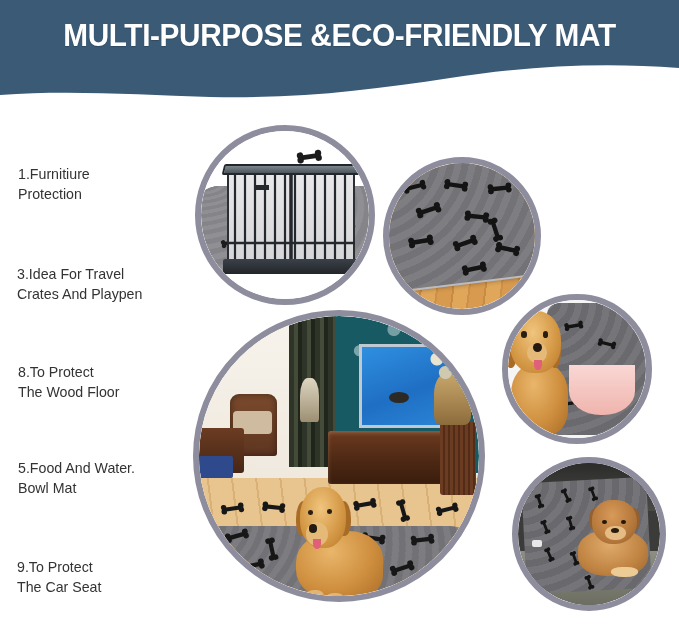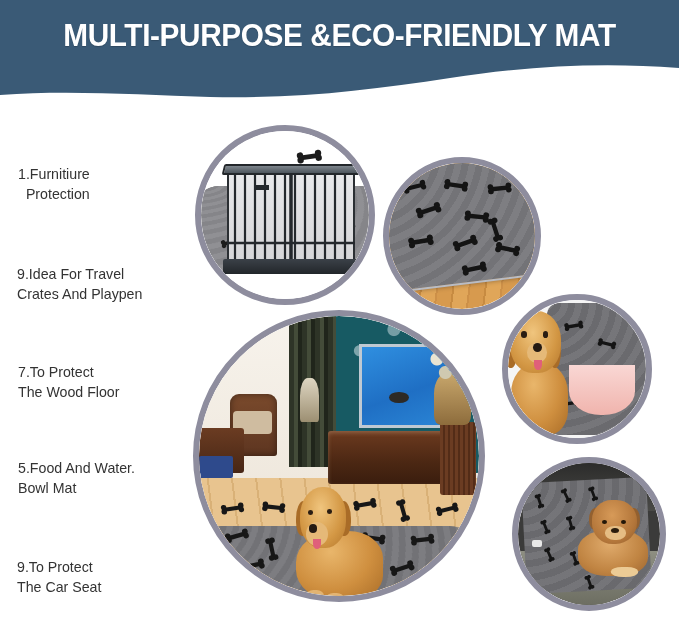--- a/index.html
+++ b/index.html
@@ -52,21 +52,21 @@
     width: 192px;
     z-index: 6;
   }
   .feature-item {
     color: #333333;
     font-size: 14.2px;
     line-height: 20px;
     font-family: "Liberation Sans", sans-serif;
     white-space: pre-line;
   }
-  .feat-1 { position: absolute; top: 22px;  left: 2px; text-align: right; }
+  .feat-1 { position: absolute; top: 22px;  left: 2px; }
   .feat-2 { position: absolute; top: 122px; left: 1px; }
   .feat-3 { position: absolute; top: 220px; left: 2px; }
   .feat-4 { position: absolute; top: 316px; left: 2px; }
   .feat-5 { position: absolute; top: 415px; left: 1px; }
 
   
   #collage {
     position: absolute;
     top: 0; left: 0;
     width: 679px;
@@ -364,23 +364,23 @@
 <div id="header-banner">
   <svg id="header-shape" viewBox="0 0 679 105" preserveAspectRatio="none">
     <path d="M0,0 L679,0 L679,68 C600,62 530,66 450,78 C370,90 300,99 210,97 C140,95 70,90 0,95 Z" fill="#3a5a76"></path>
   </svg>
   <div id="header-title">MULTI-PURPOSE &amp;ECO-FRIENDLY MAT</div>
 </div>
 
 <div id="feature-list">
   <div class="feature-item feat-1">1.Furnitiure
   Protection</div>
-  <div class="feature-item feat-2">9.Idea For Travel
+  <div class="feature-item feat-2">3.Idea For Travel
   Crates And Playpen</div>
-  <div class="feature-item feat-3">7.To Protect
+  <div class="feature-item feat-3">8.To Protect
   The Wood Floor</div>
   <div class="feature-item feat-4">5.Food And Water.
   Bowl Mat</div>
   <div class="feature-item feat-5">9.To Protect
   The Car Seat</div>
 </div>
 
 <div id="collage">
 
   <div class="photo-circle" id="circle-crate">

